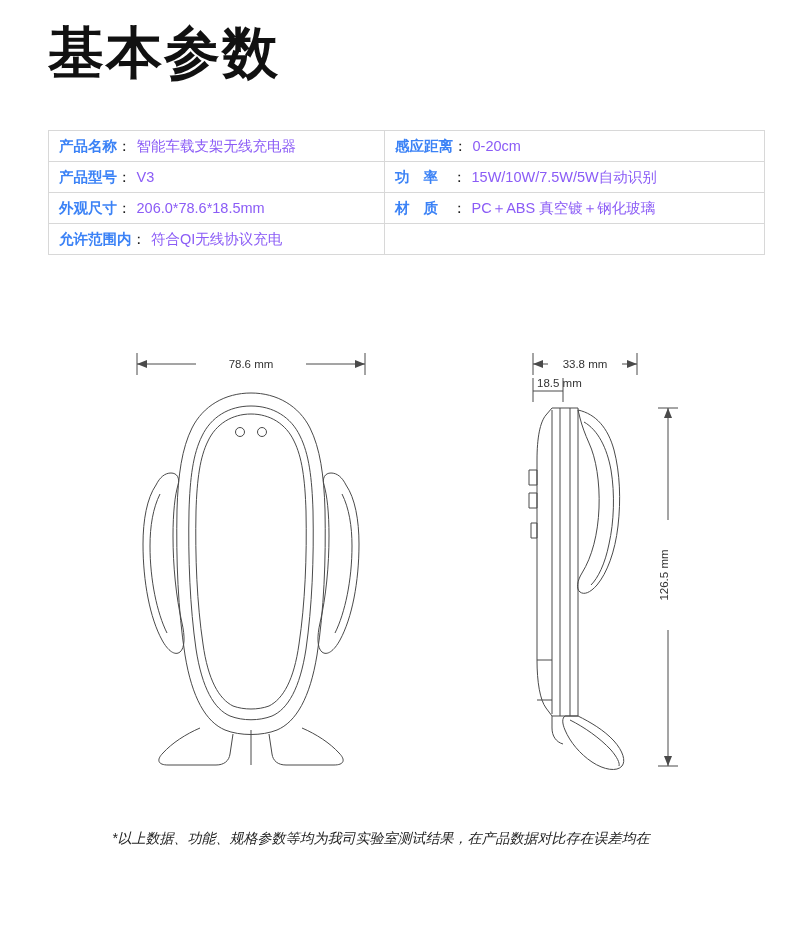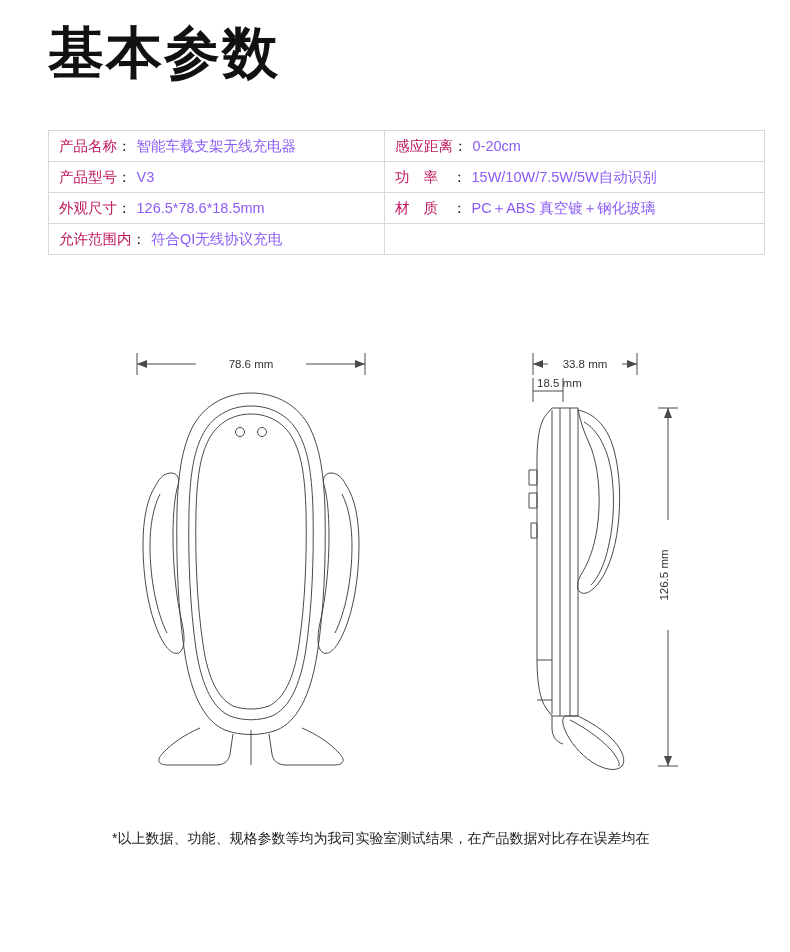--- a/index.html
+++ b/index.html
@@ -54,21 +54,22 @@
     color: #1d1d1d;
     white-space: nowrap;
     overflow: hidden;
   }
   .cell-inner {
     display: flex;
     align-items: center;
   }
   .k {
     display: inline-block;
-    color: #be185d;
+    color: #3b82f6;
+    font-weight: bold;
   }
   .k.spaced {
     letter-spacing: 14px;
   }
   .colon {
     padding: 0 5px 0 0;
   }
   .v {
     color: #8b5cf6;
   }
@@ -97,21 +98,21 @@
   
   .footnote {
     position: absolute;
     left: 112px;
     top: 824px;
     width: 580px;
     font-size: 14px;
     line-height: 2.0;
     color: #222222;
   }
-  .footnote div { white-space: nowrap; }
+  .footnote div { white-space: nowrap; font-style: italic; }
 </style>
 </head>
 <body>
 
 <div class="page">
 
   <div class="title">基本参数</div>
 
   <table class="spec-table">
     <tbody>
@@ -145,21 +146,21 @@
             <span class="colon">：</span>
             <span class="v">15W/10W/7.5W/5W自动识别</span>
           </div>
         </td>
       </tr>
       <tr>
         <td class="col-l">
           <div class="cell-inner">
             <span class="k">外观尺寸</span>
             <span class="colon">：</span>
-            <span class="v">126.5*78.6*18.5mm</span>
+            <span class="v">206.0*78.6*18.5mm</span>
           </div>
         </td>
         <td class="col-r">
           <div class="cell-inner">
             <span class="k spaced">材质</span>
             <span class="colon">：</span>
             <span class="v">PC＋ABS 真空镀＋钢化玻璃</span>
           </div>
         </td>
       </tr>

